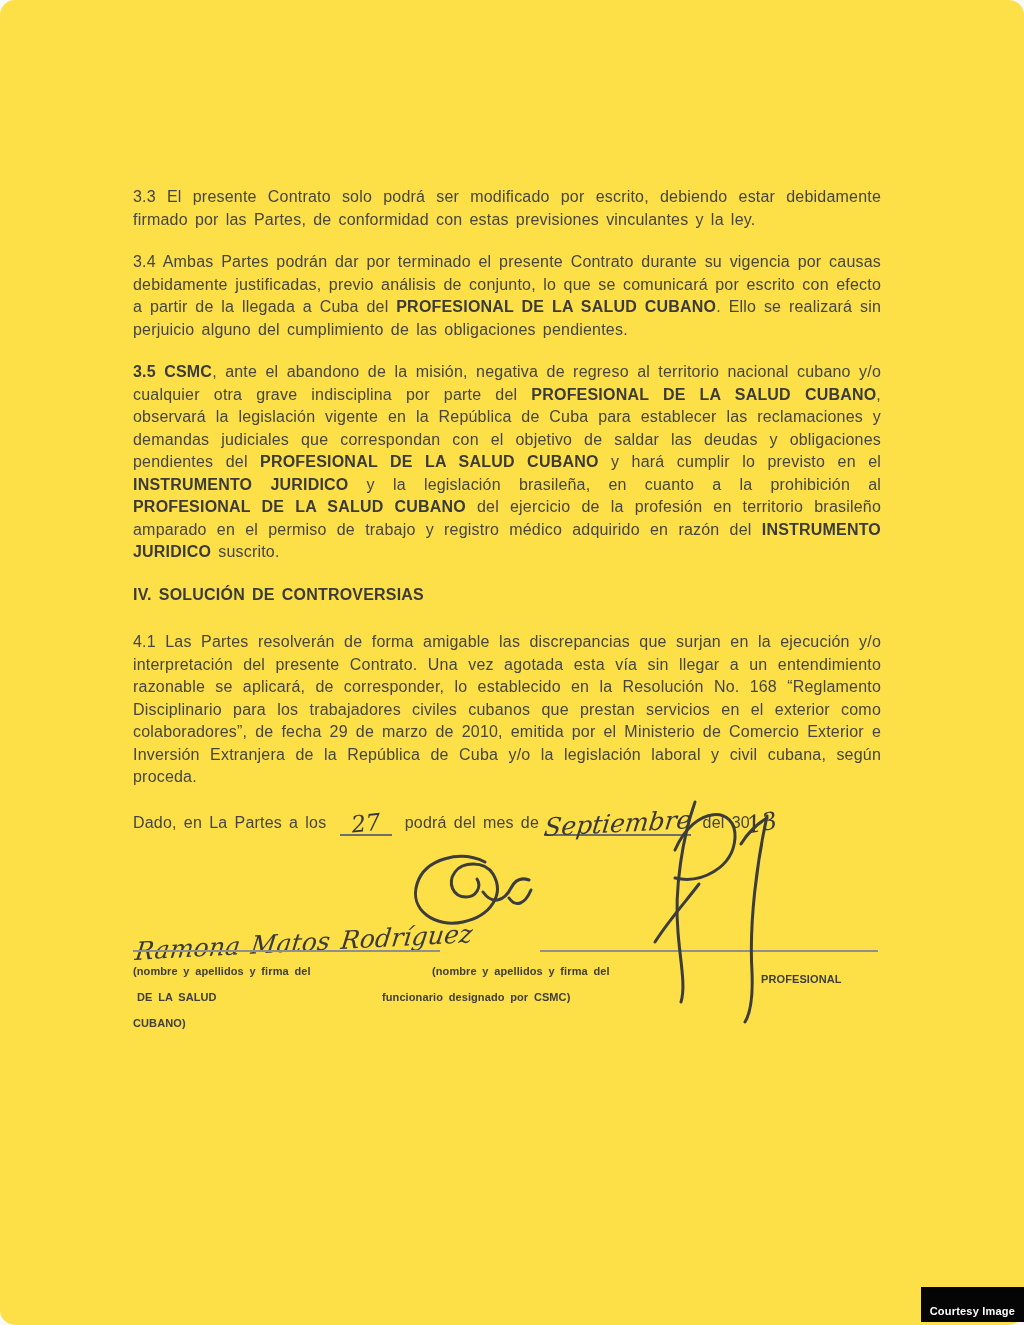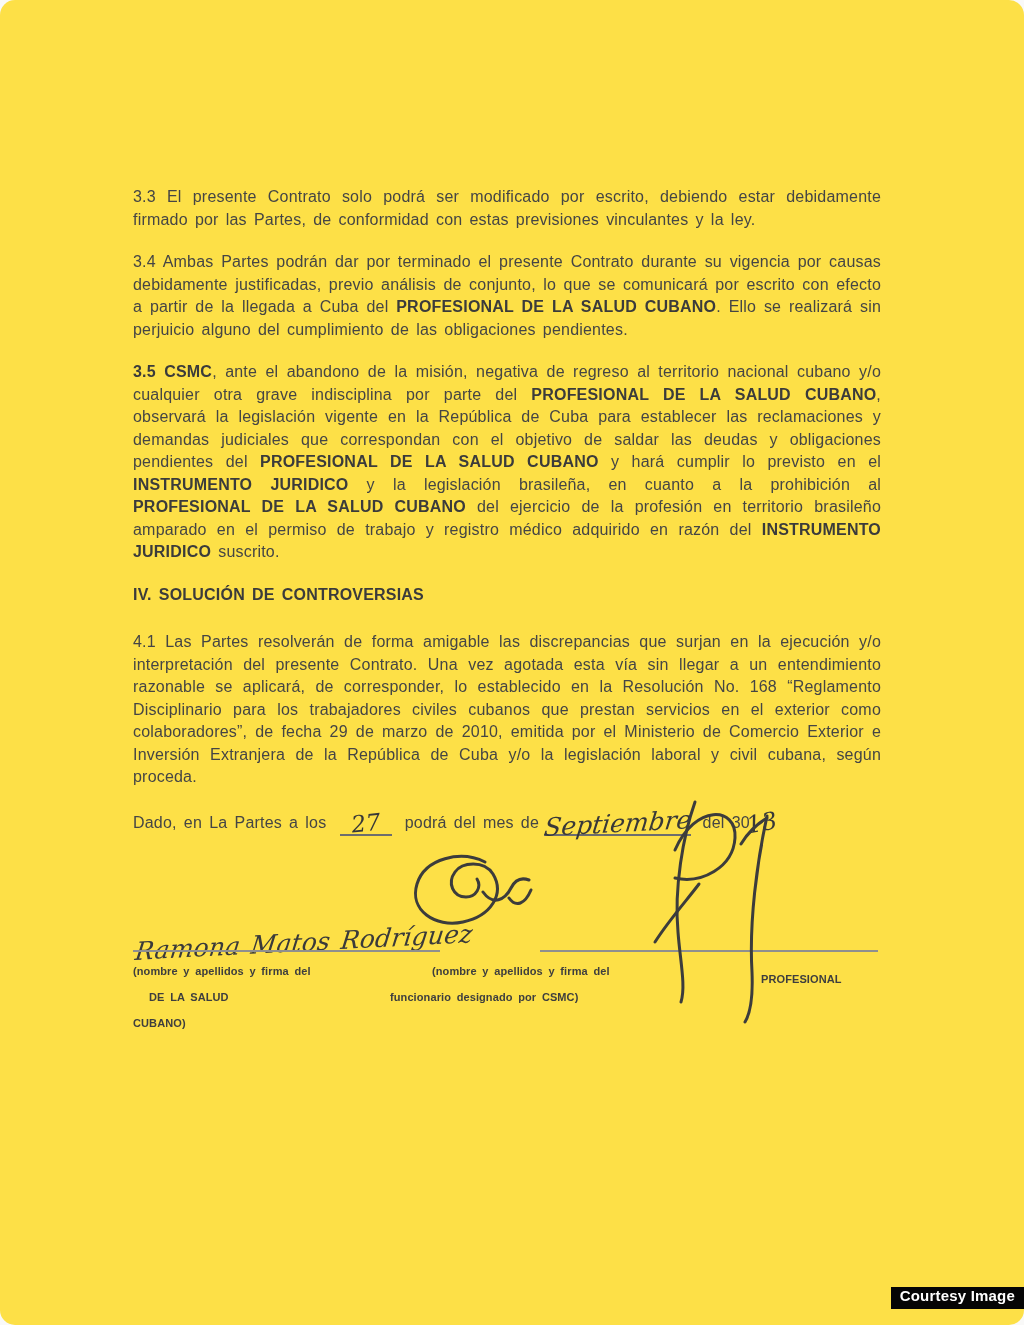--- a/index.html
+++ b/index.html
@@ -95,31 +95,31 @@
     margin-top: 8px;
     font-weight: bold;
     font-size: 11px;
     color: #3e3e3e;
     letter-spacing: 0.1px;
   }
   .cap { position: absolute; white-space: nowrap; }
   .cap.l1a { left: 0;    top: 0; }
   .cap.l1b { left: 299px; top: 0; }
   .cap.l1c { left: 612px; top: 8px; margin-left: 16px; }
-  .cap.l2a { left: 16px;    top: 26px; }
-  .cap.l2b { left: 257px; top: 26px; }
+  .cap.l2a { left: 4px;    top: 26px; }
+  .cap.l2b { left: 249px; top: 26px; }
   .cap.l3a { left: 0;    top: 52px; }
   .credit-badge {
     position: absolute;
     right: 0; top: 1287px;
     background: #050505;
     color: #ffffff;
-    font-size: 15px;
+    font-size: 11px;
     font-weight: bold;
-    padding: 0 9px 5px 9px;
+    padding: 18px 9px 5px 9px;
     letter-spacing: 0.2px;
   }
 </style>
 </head>
 <body>
 
 <div class="page">
   <div class="content">
 
     <p class="para"><span>3.3 El presente Contrato solo podrá ser modificado por escrito, debiendo estar debidamente firmado por las Partes, de conformidad con estas previsiones vinculantes y la ley.</span></p>

